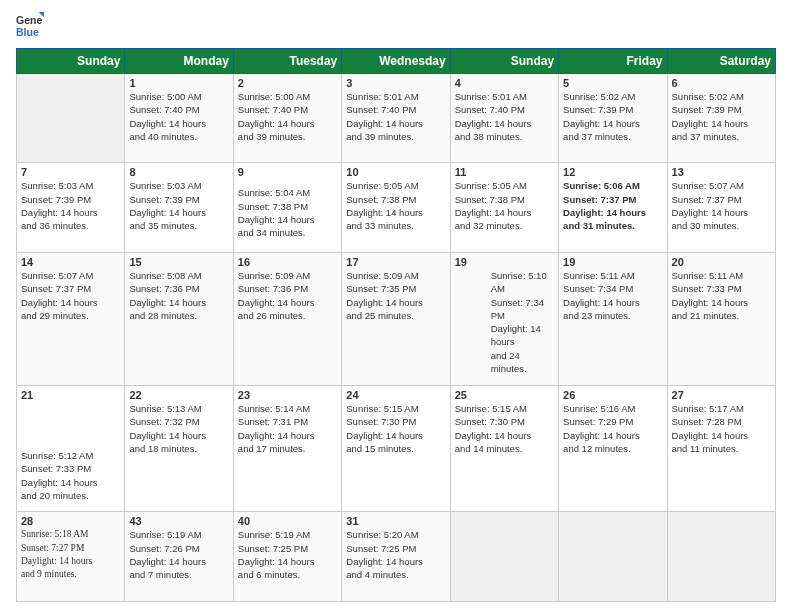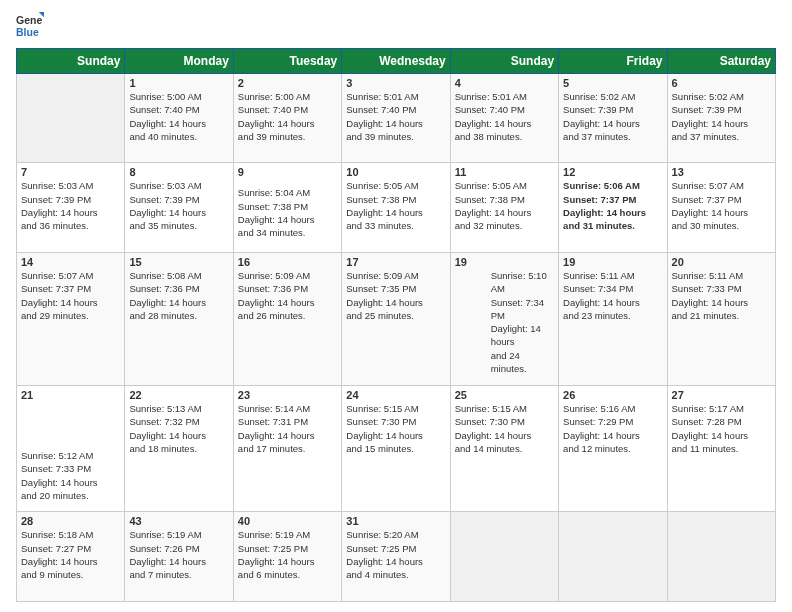--- a/index.html
+++ b/index.html
@@ -333,21 +333,21 @@
             <span class="day-num">27</span>
             <div class="day-info" style="white-space: pre-line;">Sunrise: 5:17 AM
 Sunset: 7:28 PM
 Daylight: 14 hours
 and 11 minutes.</div>
           </td>
         </tr>
         <tr>
           <td>
             <span class="day-num">28</span>
-            <div class="day-info" style="white-space: pre-line;">Sunrise: 5:18 AM
+            <div class="day-info" style="white-space: pre-line; font-family: Liberation Serif, serif;">Sunrise: 5:18 AM
 Sunset: 7:27 PM
 Daylight: 14 hours
 and 9 minutes.</div>
           </td>
           <td>
             <span class="day-num">43</span>
             <div class="day-info" style="white-space: pre-line;">Sunrise: 5:19 AM
 Sunset: 7:26 PM
 Daylight: 14 hours
 and 7 minutes.</div>

